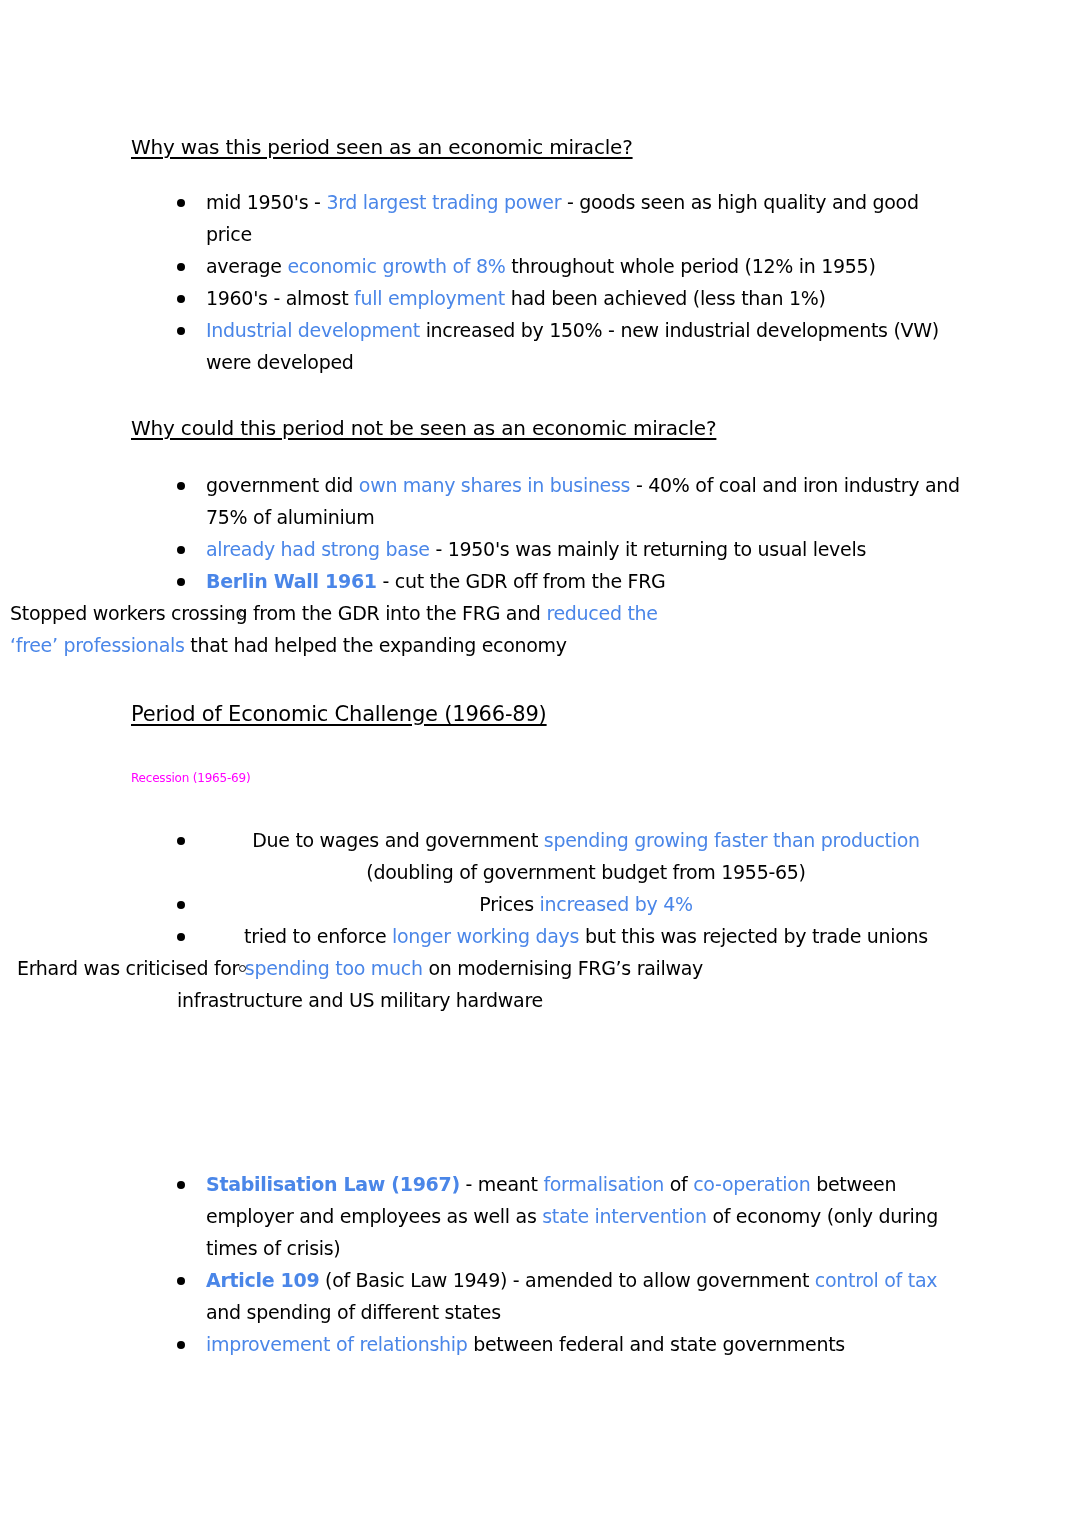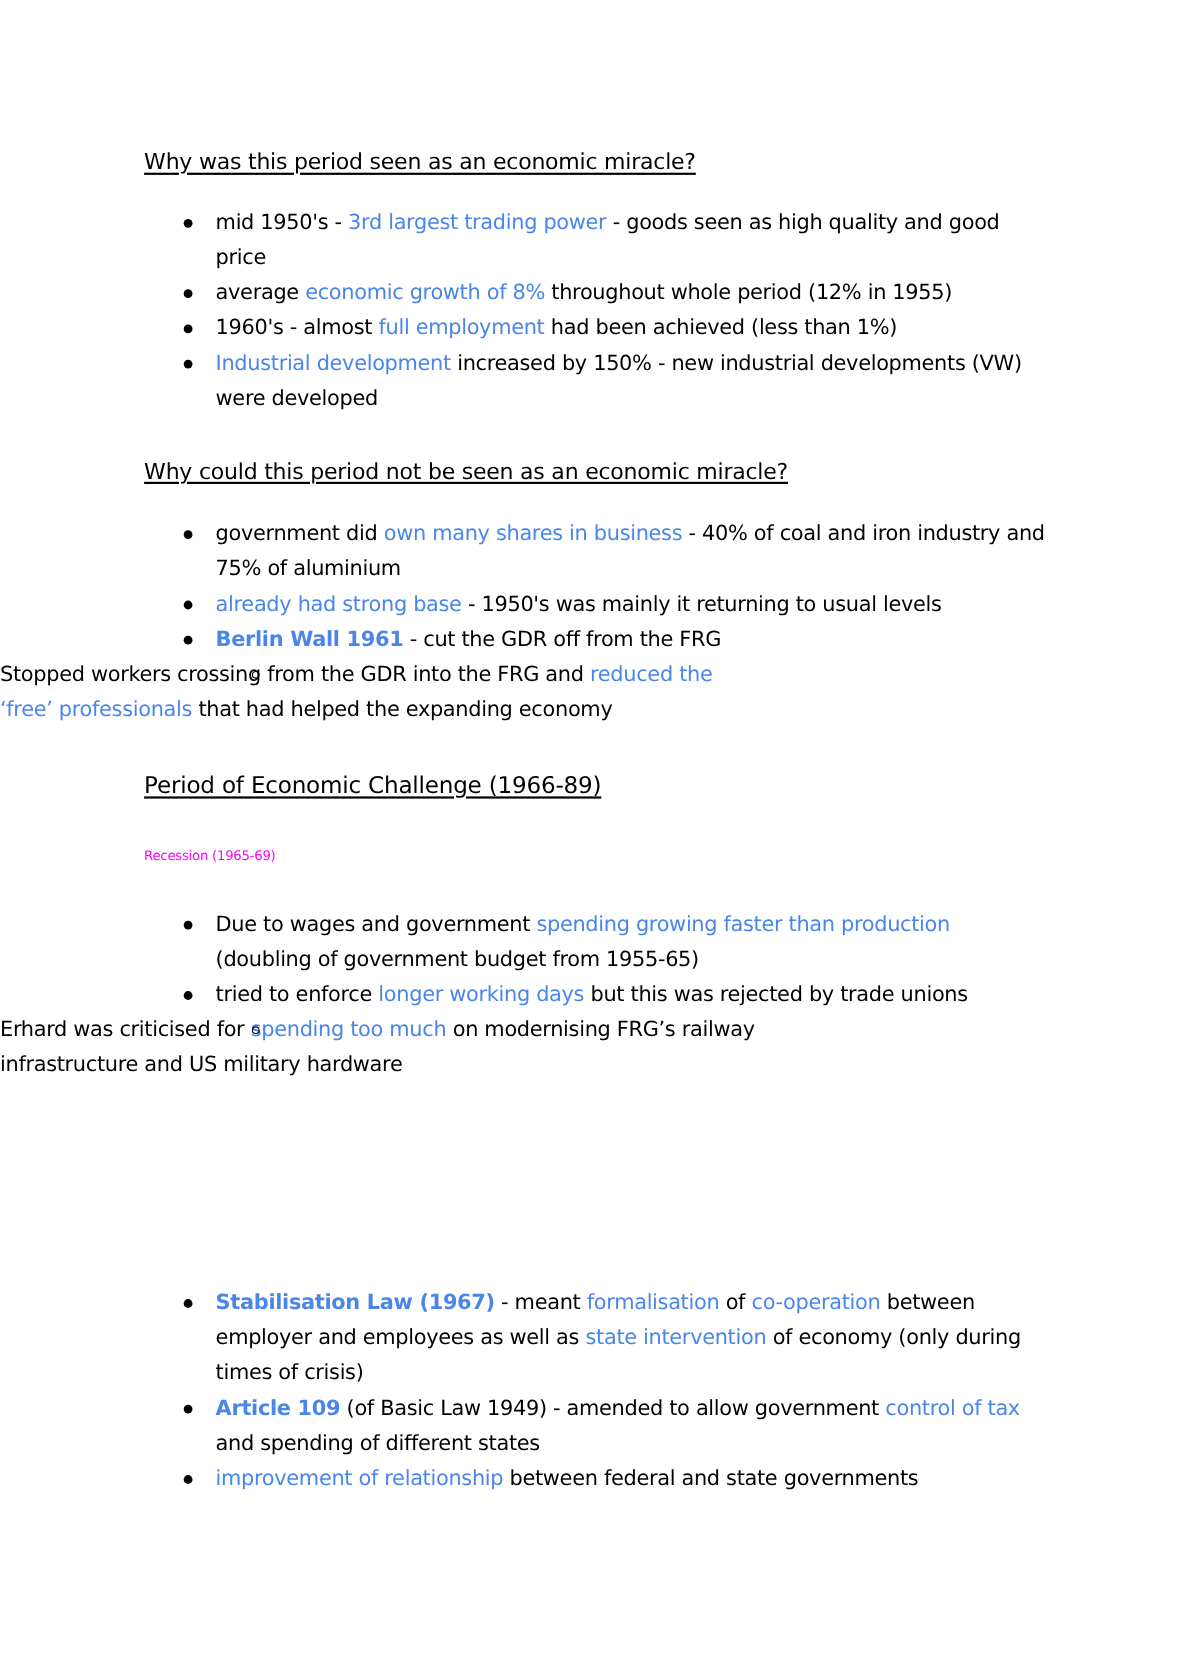--- a/index.html
+++ b/index.html
@@ -7,21 +7,21 @@
     width: 1080px; height: 1525px; position: relative; overflow: hidden;
     font-family: "DejaVu Sans", sans-serif; color: #000;
   }
   .page { position: absolute; left: 0; top: 0; width: 1080px; height: 1525px; }
   .heading {
     position: absolute; left: 131px; font-size: 20px; text-decoration: underline;
     text-underline-offset: 3px; white-space: nowrap; letter-spacing: -0.2px;
   }
   .heading.bold { font-weight: normal; font-size: 21px; }
   .subheading { position: absolute; left: 131px; font-size: 12px; white-space: nowrap; letter-spacing: -0.2px; }
-  ul.bullets { position: absolute; left: 0; margin: 0; padding: 0; list-style: none; width: 996px; }
+  ul.bullets { position: absolute; left: 10px; margin: 0; padding: 0; list-style: none; width: 996px; }
   ul.bullets li { position: relative; font-size: 19px; line-height: 32px; letter-spacing: -0.3px; }
   ul.bullets li.l1 { padding-left: 196px; width: 760px; }
   ul.bullets li.l2 { width: 700px; }
   .dot { position: absolute; top: 13px; width: 8px; height: 8px; border-radius: 50%; background: #000; }
   li.l1 .dot { left: 167px; }
   li.l2 .dot { left: 229px; width: 7px; height: 7px; background: transparent; border: 1.3px solid #000; box-sizing: border-box; }
   .hl { color: #4a86e8; }
   .hlb { color: #4a86e8; font-weight: bold; }
 </style>
 </head>
@@ -44,22 +44,23 @@
     <li class="l1"><span class="dot"></span><span>government did </span><span class="hl">own many shares in business</span><span> - 40% of coal and iron industry and 75% of aluminium</span></li>
     <li class="l1"><span class="dot"></span><span></span><span class="hl">already had strong base</span><span> - 1950's was mainly it returning to usual levels</span></li>
     <li class="l1"><span class="dot"></span><span></span><span class="hlb">Berlin Wall 1961</span><span> - cut the GDR off from the FRG</span></li>
     <li class="l2"><span class="dot"></span><span>Stopped workers crossing from the GDR into the FRG and </span><span class="hl">reduced the ‘free’ professionals</span><span> that had helped the expanding economy</span></li>
   </ul>
 
   <div class="heading bold" style="top:702px;">Period of Economic Challenge (1966-89)</div>
 
   <div class="subheading" style="top:771px; color:#ff00ff;">Recession (1965-69)</div>
 
-  <ul class="bullets" style="top:824px;">
+  <ul class="bullets" style="top:824px;text-align:center;">
     <li class="l1"><span class="dot"></span><span>Due to wages and government </span><span class="hl">spending growing faster than production</span><span> (doubling of government budget from 1955-65)</span></li>
+    <li class="l1"><span class="dot"></span><span>Prices </span><span class="hl">increased by 4%</span><span></span></li>
     <li class="l1"><span class="dot"></span><span>tried to enforce </span><span class="hl">longer working days</span><span> but this was rejected by trade unions</span></li>
     <li class="l2"><span class="dot"></span><span>Erhard was criticised for </span><span class="hl">spending too much</span><span> on modernising FRG’s railway infrastructure and US military hardware</span></li>
   </ul>
 
 
   <ul class="bullets" style="top:1168px;">
     <li class="l1"><span class="dot"></span><span class="hlb">Stabilisation Law (1967)</span><span> - meant </span><span class="hl">formalisation</span><span> of </span><span class="hl">co-operation</span><span> between employer and employees as well as </span><span class="hl">state intervention</span><span> of economy (only during times of crisis)</span></li>
     <li class="l1"><span class="dot"></span><span class="hlb">Article 109</span><span> (of Basic Law 1949) - amended to allow government </span><span class="hl">control of tax</span><span> and spending of different states</span></li>
     <li class="l1"><span class="dot"></span><span class="hl">improvement of relationship</span><span> between federal and state governments</span></li>
   </ul>

